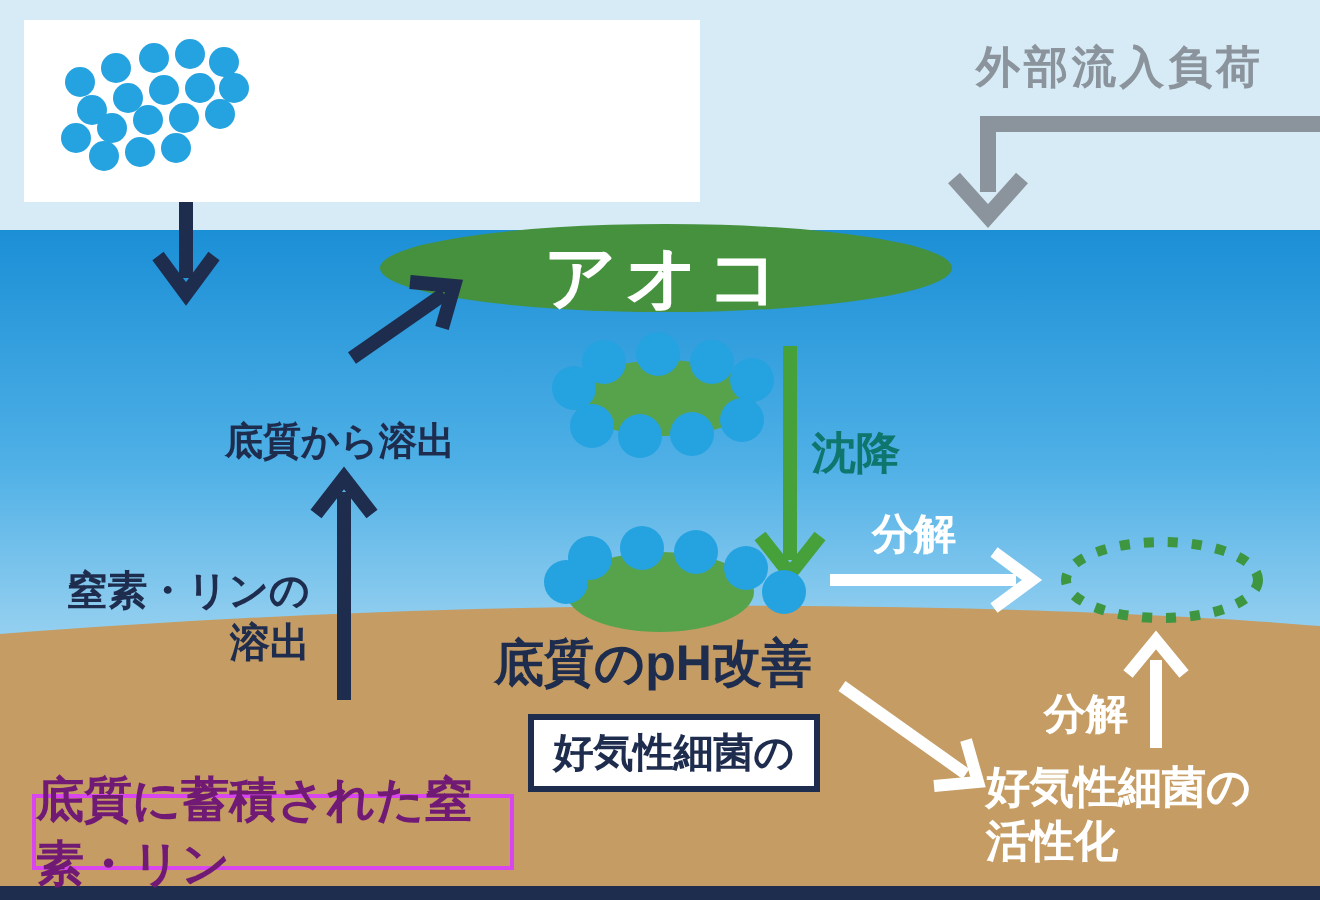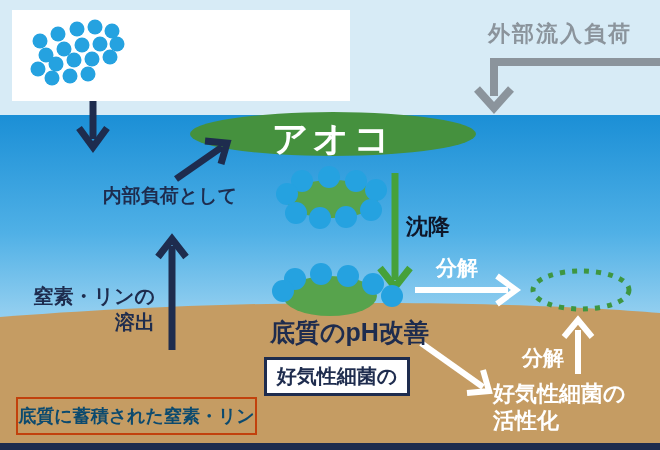--- a/index.html
+++ b/index.html
@@ -8,42 +8,42 @@
     font-family:"Liberation Sans","DejaVu Sans",sans-serif;
     font-weight:bold;
   }
   .sky{position:absolute;left:0;top:0;width:660px;height:115px;background:#d7ebf6;}
   .water{position:absolute;left:0;top:115px;width:660px;height:335px;
     background:linear-gradient(#1b8fd6 0%,#4fb0e6 35%,#8fcdef 58%,#a7daf2 75%,#b5e0f3 100%);}
   svg.layer{position:absolute;left:0;top:0;}
   .label{position:absolute;white-space:pre;line-height:1.2;}
   .navy{color:#1e2c4e;}
   .white{color:#ffffff;}
-  .green{color:#0f172a;}
+  .green{color:#0f766e;}
   .gray{color:#8b949c;}
 
   .logo-box{position:absolute;left:12px;top:10px;width:338px;height:91px;background:#ffffff;}
   .logo-text{position:absolute;left:126px;top:50%;transform:translateY(-52%);
     font-size:21px;color:#1b2447;letter-spacing:1px;}
 
   .lbl-external{left:488px;top:21px;font-size:22px;letter-spacing:2px;}
   .lbl-aoko{left:333px;top:117px;transform:translateX(-50%);font-size:36px;letter-spacing:4px;}
   .lbl-internal{left:170px;top:183px;transform:translateX(-50%);font-size:19px;text-align:center;line-height:26px;}
   .lbl-dissolution{left:28px;top:259px;width:127px;text-align:right;font-size:20px;line-height:26px;margin-top:24px;}
   .lbl-sinking{left:406px;top:214px;font-size:22px;}
   .lbl-decompose1{left:436px;top:255px;font-size:21px;}
-  .lbl-ph{left:247px;top:317px;font-size:25px;margin-left:23px;}
+  .lbl-ph{left:247px;top:317px;font-size:25px;}
   .alkaline-box{position:absolute;left:264px;top:357px;width:140px;height:33px;
     background:#ffffff;border:3px solid #1e2c4e;display:flex;align-items:center;justify-content:center;
     font-size:20px;color:#1e2c4e;}
   .lbl-decompose2{left:522px;top:345px;font-size:21px;}
   .lbl-aerobic{left:493px;top:380px;font-size:22px;line-height:27px;font-family:Liberation Serif, serif;}
   .note-box{position:absolute;left:16px;top:397px;width:237px;height:34px;
-    border:2px solid #c2410c;display:flex;align-items:center;justify-content:center;
-    font-size:18px;color:#0c4a6e;}
+    border:2px solid #d946ef;display:flex;align-items:center;justify-content:center;
+    font-size:24px;color:#701a75;}
 </style>
 </head>
 <body>
 
 <div class="stage">
 
   <div class="sky"></div>
   <div class="water"></div>
 
   <svg class="layer" width="660" height="450" viewBox="0 0 660 450">
@@ -146,21 +146,21 @@
         <circle cx="58" cy="66" r="7.5"></circle>
           <circle cx="76" cy="64" r="7.5"></circle>
       </g>
     </svg>
   </div>
 
   <div class="label gray lbl-external">外部流入負荷</div>
 
   <div class="label white lbl-aoko">アオコ</div>
 
-  <div class="label navy lbl-internal"><span>内部負荷として</span><br></div>
+  <div class="label navy lbl-internal"><br><span>底質から溶出</span></div>
 
   <div class="label navy lbl-dissolution"><span>窒素・リンの</span><br><span>溶出</span></div>
 
   <div class="label green lbl-sinking">沈降</div>
 
   <div class="label white lbl-decompose1">分解</div>
 
   <div class="label navy lbl-ph">底質のpH改善</div>
 
   <div class="alkaline-box">

